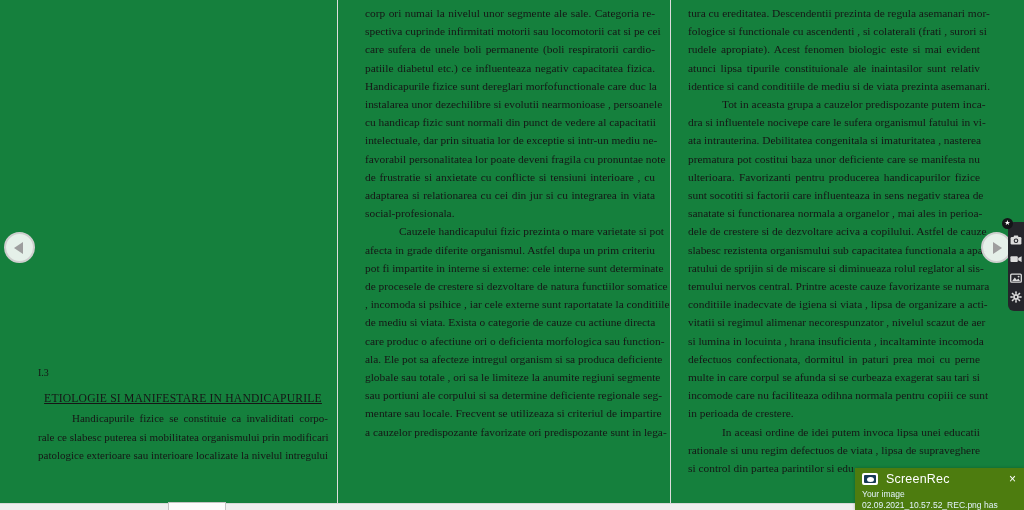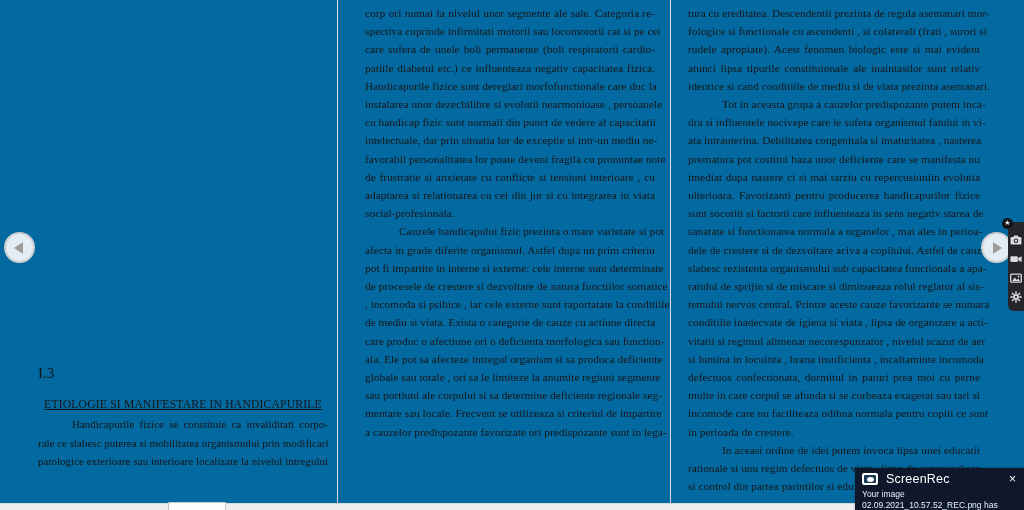--- a/index.html
+++ b/index.html
@@ -1,40 +1,40 @@
 <!DOCTYPE html>
 <html><head>
 <meta charset="utf-8">
 <style>
   * { margin:0; padding:0; box-sizing:border-box; }
   html,body { width:1024px; height:510px; overflow:hidden; background:#ffffff;
               font-family:"Liberation Serif","DejaVu Serif",serif; }
   #stage { position:relative; width:1024px; height:510px; background:#ffffff; }
 
   
-  .page { position:absolute; top:0; height:504px; background:#0369a1; }
+  .page { position:absolute; top:0; height:504px; background:#15803d; }
   #page-left   { left:0;   width:337px; }
   #page-mid    { left:338px; width:332px; }
   #page-right  { left:671px; width:353px; }
   .page-sep { position:absolute; top:0; width:1px; height:504px; background:#dcdcdc; }
   #sep1 { left:337px; } #sep2 { left:670px; }
 
   .lines { position:absolute; font-size:11.4px; line-height:18.2px; color:#161616; }
   .tline { text-align:justify; text-align-last:justify; white-space:nowrap; }
   .tline.nj { text-align-last:left; }
   .tline.ind { padding-left:34px; }
 
   #p2-lines { left:27px; top:4px;  width:290px; }
   #p3-lines { left:17px; top:4px;  width:292px; }
 
   #p1-content { position:absolute; left:38px; top:364px; width:290px; color:#161616; }
-  #p1-secnum { font-size:15px; line-height:18.2px; }
+  #p1-secnum { font-size:10px; line-height:18.2px; }
   .ptitle { font-size:11.6px; line-height:18.2px; text-align:center;
             text-decoration:underline; letter-spacing:.2px; }
-  #p1-title1 { margin-top:14px; }
+  #p1-title1 { margin-top:8px; }
   #p1-lines { position:relative; margin-top:1px; font-size:11px; line-height:18.2px; }
 
   
   #bottom-strip { position:absolute; left:0; top:503px; width:1024px; height:7px;
                   background:#efefef; border-top:1px solid #d9d9d9; }
   #bottom-box { position:absolute; left:168px; top:502px; width:58px; height:8px;
                 background:#fdfdfd; border:1px solid #c4c4c4; border-bottom:none; }
 
   
   .nav-btn { position:absolute; top:232px; width:31px; height:31px; border-radius:50%;
@@ -51,21 +51,21 @@
                      background:#25252b; border-radius:6px 0 0 6px; z-index:30;
                      display:flex; flex-direction:column; align-items:center; padding-top:12px; gap:7px; }
   .tb-icon { width:16px; height:12px; display:flex; align-items:center; justify-content:center; cursor:pointer; }
   #toolbar-badge { position:absolute; left:1002px; top:218px; width:11px; height:11px;
                    border-radius:50%; background:#141418; z-index:31; color:#ffffff;
                    font-family:"DejaVu Sans",sans-serif; font-size:7px; line-height:11px;
                    text-align:center; cursor:pointer; }
 
   
   #notification { position:absolute; left:855px; top:468px; width:169px; height:42px;
-                  background:#0f172a; z-index:40; color:#ffffff;
+                  background:#4d7c0f; z-index:40; color:#ffffff;
                   font-family:"Liberation Sans","DejaVu Sans",sans-serif;
                   box-shadow:0 0 3px rgba(0,0,0,.25); }
   #notif-header { display:flex; align-items:center; padding:4px 6px 0 7px; }
   #notif-app-icon { width:16px; height:12px; background:#ffffff; border-radius:2px;
                     position:relative; flex:0 0 auto; }
   #notif-app-icon .scr { position:absolute; left:2px; top:2px; right:2px; bottom:2px;
                          background:#173a55; border-radius:1px; }
   #notif-app-icon .lens { position:absolute; left:4.5px; top:3.5px; width:7px; height:5px;
                           background:#ffffff; border-radius:50%; }
   #notif-title { flex:1 1 auto; font-size:12.5px; padding-left:8px; letter-spacing:.2px; }
@@ -123,21 +123,20 @@
     <div class="lines" id="p3-lines">
         <div class="tline">tura cu ereditatea. Descendentii prezinta de regula asemanari mor-</div>
         <div class="tline">fologice si functionale cu ascendenti , si colaterali (frati , surori si</div>
         <div class="tline">rudele apropiate). Acest fenomen biologic este si mai evident</div>
         <div class="tline">atunci lipsa tipurile constituionale ale inaintasilor sunt relativ</div>
         <div class="tline nj">identice si cand conditiile de mediu si de viata prezinta asemanari.</div>
         <div class="tline ind">Tot in aceasta grupa a cauzelor predispozante putem inca-</div>
         <div class="tline">dra si influentele nocivepe care le sufera organismul fatului in vi-</div>
         <div class="tline">ata intrauterina. Debilitatea congenitala si imaturitatea , nasterea</div>
         <div class="tline">prematura  pot costitui baza unor deficiente care se manifesta nu</div>
-        <div class="tline">imediat dupa nastere ci si mai tarziu cu repercusiuniin evolutia</div>
         <div class="tline">ulterioara. Favorizanti pentru producerea handicapurilor fizice</div>
         <div class="tline">sunt socotiti si factorii care influenteaza in sens negativ starea de</div>
         <div class="tline">sanatate si functionarea normala a organelor , mai ales in perioa-</div>
         <div class="tline">dele de crestere si de dezvoltare aciva a copilului. Astfel de cauze</div>
         <div class="tline">slabesc rezistenta organismului sub capacitatea functionala a apa-</div>
         <div class="tline">ratului de sprijin si de miscare si diminueaza rolul reglator al sis-</div>
         <div class="tline">temului nervos central. Printre aceste cauze favorizante se numara</div>
         <div class="tline">conditiile inadecvate de igiena si viata , lipsa de organizare a acti-</div>
         <div class="tline">vitatii si regimul alimenar necorespunzator , nivelul scazut de aer</div>
         <div class="tline">si lumina in locuinta , hrana insuficienta , incaltaminte incomoda</div>

